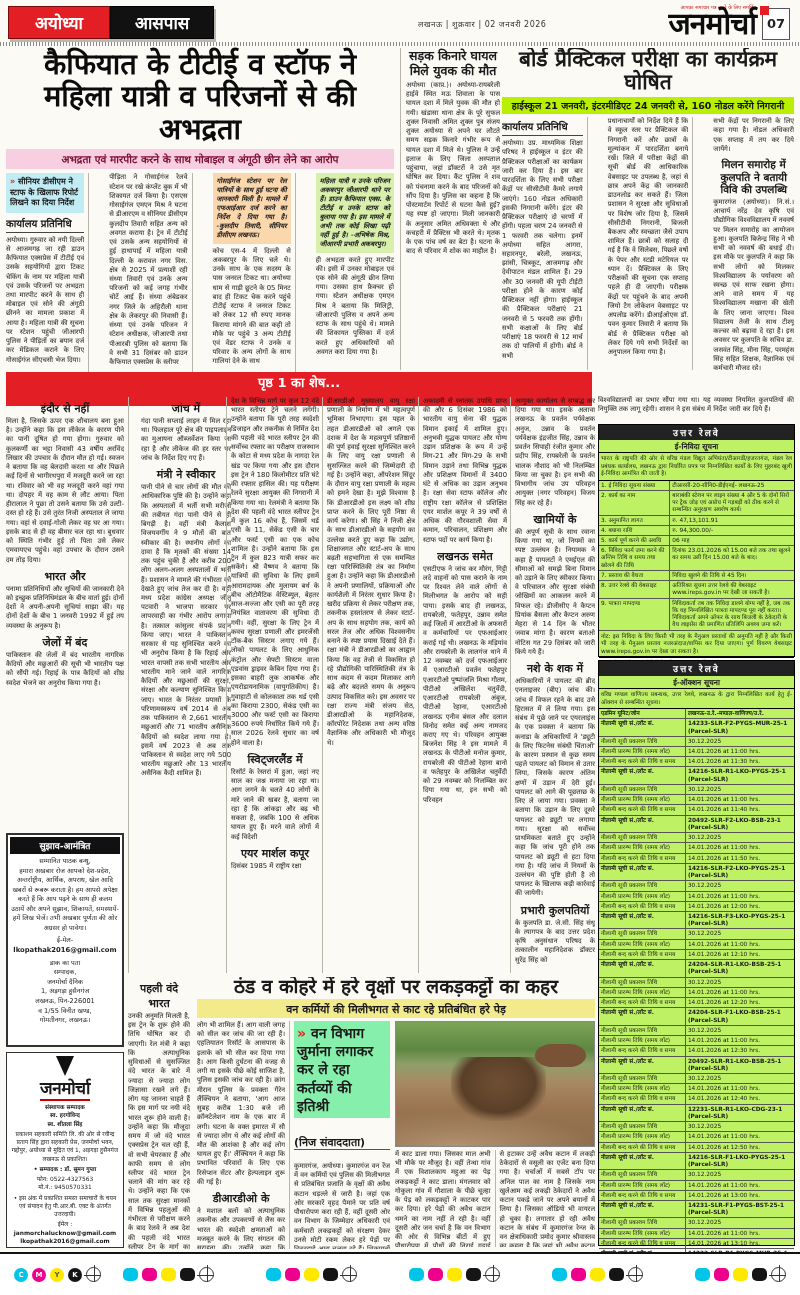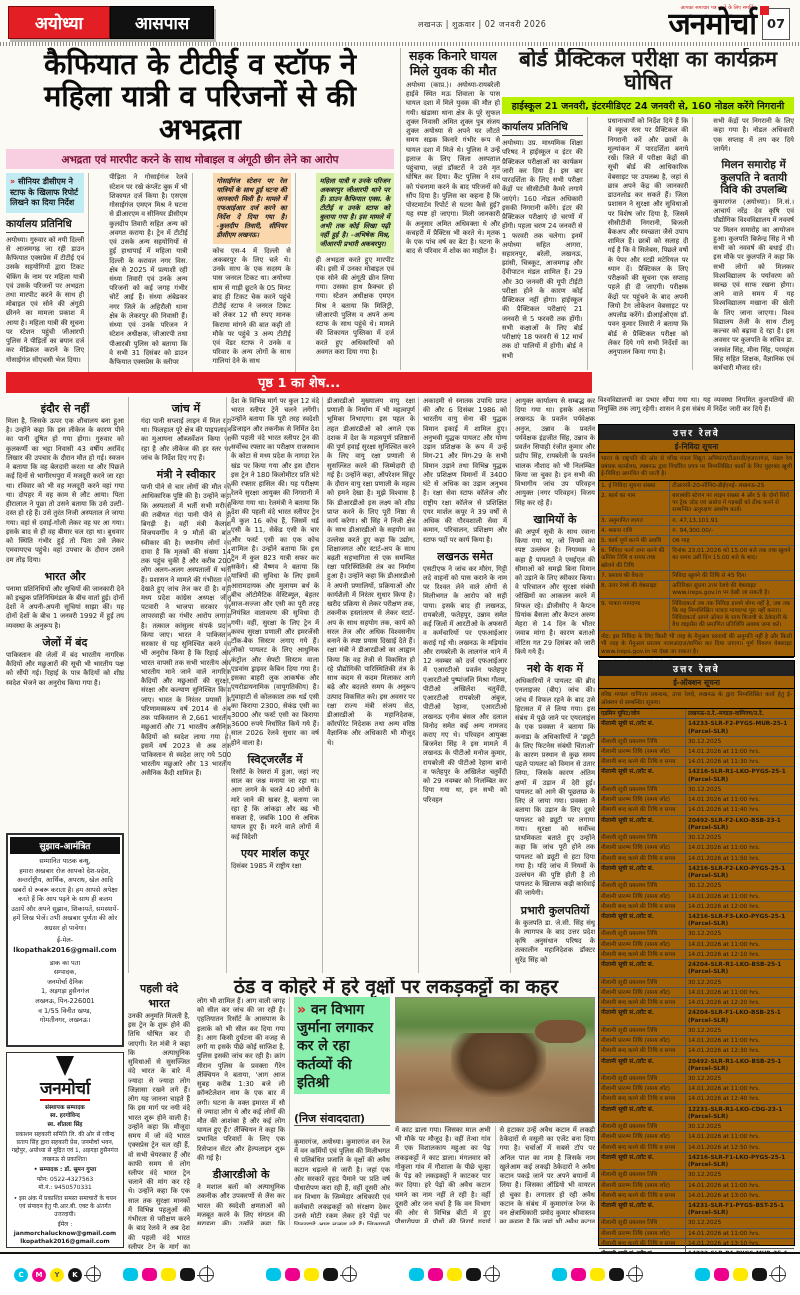--- a/index.html
+++ b/index.html
@@ -39,21 +39,21 @@
   
   .accident{position:absolute;left:400px;top:48px;width:94px;height:322px;overflow:hidden;
             border-left:1px solid #b9b5aa;padding-left:5px;}
   .accident h2{margin:0 0 3px;font-size:12.5px;text-align:center;line-height:1.2;}
   .board{position:absolute;left:502px;top:48px;width:292px;height:322px;overflow:hidden;}
   .board h1{margin:0;font-size:21px;font-weight:bold;text-align:center;line-height:1.1;}
   .board .sub{background:#b8f000;color:#111;font-weight:bold;font-size:9.5px;text-align:center;padding:2px;margin:3px 0;}
   .board-cols{height:258px;overflow:hidden;}
   .substory h3{margin:4px 0 2px;font-size:10.5px;text-align:center;line-height:1.2;}
   
-  .jump-banner{position:absolute;left:6px;top:372px;width:586px;height:21px;background:#e31e24;color:#fff;
+  .jump-banner{position:absolute;left:6px;top:372px;width:586px;height:34px;background:#e31e24;color:#fff;
                font-weight:bold;font-size:13px;text-align:center;line-height:21px;}
   .jcol{position:absolute;overflow:hidden;}
   .jh{margin:3px 0 2px;font-size:11px;font-weight:bold;text-align:center;}
   .jh:empty{display:none;}
   .jt{font-size:6.8px;line-height:1.36;text-align:justify;margin:0 0 2px;}
   .vr{border-left:1px solid #b9b5aa;}
   
   .sugg{position:absolute;left:6px;top:833px;width:118px;height:214px;border:2px solid #333;background:#fff;
         padding:2px;box-sizing:border-box;}
   .sugg .ttl{background:#111;color:#fff;font-weight:bold;font-size:9px;text-align:center;padding:2px 0;}
@@ -61,21 +61,21 @@
   .sugg .em{font-weight:bold;font-size:6.8px;}
   .imprint{position:absolute;left:6px;top:1052px;width:118px;height:196px;border:1px solid #333;background:#fff;
            padding:3px;box-sizing:border-box;text-align:center;overflow:hidden;}
   .nib{width:0;height:0;margin:0 auto;border-left:9px solid transparent;border-right:9px solid transparent;
        border-top:20px solid #111;position:relative;}
   .imprint .word{font-size:17px;font-weight:bold;letter-spacing:-0.5px;border-bottom:2px solid #c00;display:inline-block;}
   .imprint p{font-size:5.9px;line-height:1.4;margin:2px 0;white-space:pre-line;}
   .imprint .b{font-weight:bold;}
   
   .railfrag{position:absolute;left:598px;top:396px;width:196px;height:26px;overflow:hidden;}
-  .notice{position:absolute;background:#a16207;border:1.5px solid #000;box-sizing:border-box;font-size:5.8px;}
+  .notice{position:absolute;background:#bef264;border:1.5px solid #000;box-sizing:border-box;font-size:5.8px;}
   .tender{left:598px;top:424px;width:197px;height:233px;}
   .auction{left:598px;top:660px;width:197px;height:586px;}
   .notice .nt{background:#222;color:#fff;font-weight:bold;text-align:center;font-size:9px;padding:1px 0;letter-spacing:2px;}
   .notice .ns{font-weight:bold;text-align:center;font-size:7.5px;border-bottom:1px solid #000;padding:1px 0;}
   .notice .ni{padding:2px;border-bottom:1px solid #000;line-height:1.3;text-align:justify;}
   .trow{display:flex;border-bottom:1px solid #555;}
   .trow .c1{width:34%;padding:1px 2px;border-right:1px solid #555;line-height:1.25;}
   .trow .c2{flex:1;padding:1px 2px;line-height:1.25;}
   .trow.lot .c2{font-weight:bold;}
   .nnote{padding:2px;line-height:1.3;border-bottom:1px solid #000;text-align:justify;}
@@ -568,20 +568,21 @@
           <div class="c1" style="width:42%;">नीलामी बन्द करने की तिथि व समय</div>
           <div class="c2">14.01.2026 at 13:20 hrs.</div>
         </div>
       </div>
       </div>
 
   </div>
 
   <section class="tree">
     <h1>ठंड व कोहरे में हरे वृक्षों पर लकड़कट्टों का कहर</h1>
+    <div class="sub">वन कर्मियों की मिलीभगत से काट रहे प्रतिबंधित हरे पेड़</div>
     <div class="tree-grid">
       <div class="tcolA">
         <p class="jt">लोग भी शामिल हैं। आग वाली जगह को सील कर जांच की जा रही है। एहतियातन रिसॉर्ट के आसपास के इलाके को भी सील कर दिया गया है। आग किसी दुर्घटना की वजह से लगी या इसके पीछे कोई साजिश है, पुलिस इसकी जांच कर रही है। क्रांग मीरान पुलिस के प्रवक्ता गैरेन लैंक्चियन ने बताया, 'आग आज सुबह करीब 1:30 बजे ली क्रॉन्स्टेलेशन नाम के एक बार में लगी। घटना के वक्त इमारत में सौ से ज्यादा लोग थे और कई लोगों की मौत की आशंका है और कई लोग घायल हुए हैं।' लैंक्चियन ने कहा कि प्रभावित परिवारों के लिए एक रिसेप्शन सेंटर और हेल्पलाइन शुरू की गई है।</p>
         <h4 class="jh">डीआरडीओ के</h4>
         <p class="jt">ने मशाल बलों को अत्याधुनिक तकनीक और उपकरणों से लैस कर भारत की स्वदेशी क्षमताओं को मजबूत करने के लिए संगठन की सराहना की। उन्होंने कहा कि ऑपरेशन के दौरान डीआरडीओ के उपकरणों ने निर्णायक रूप में कार्य किया जिससे सैनिकों का मनोबल बढ़ा। उन्होंने विश्वास जताया किया कि</p>
       </div>
       <div class="tcolB">
         <div class="obox"><span class="chev">»</span> <span>वन विभाग जुर्माना लगाकर कर ले रहा कर्तव्यों की इतिश्री</span></div>
         <div class="nsline">(निज संवाददाता)</div>
         <p class="jt">कुमारगंज, अयोध्या। कुमारगंज वन रेंज में वन कर्मियों एवं पुलिस की मिलीभगत से प्रतिबंधित प्रजाति के वृक्षों की अवैध कटान धड़ल्ले से जारी है। जहां एक ओर सरकारें वृहद पैमाने पर प्रति वर्ष पौधारोपण करा रही हैं, वहीं दूसरी ओर वन विभाग के जिम्मेदार अधिकारी एवं कर्मचारी लकड़कट्टों को संरक्षण देकर उनसे मोटी रकम लेकर हरे पेड़ों पर दिनदहाड़े आरा चलवा रहे हैं। शिकायतों के बाद जिम्मेदार वनकर्मी अवैध कटान पर कार्रवाई और जुर्माना की बात कह कर मामले को रफा दफा कर देते हैं। विगत दिनों कुमारगंज वन रेंज कार्यालय से मात्र 2 किलोमीटर की दूरी पर बसरपुर गांव के धर्मेंद्र पाल की बाग में आधा दर्जन प्रतिबंधित प्रजाति नीम और महुआ के पेड़ों को अवैध रूप</p>

